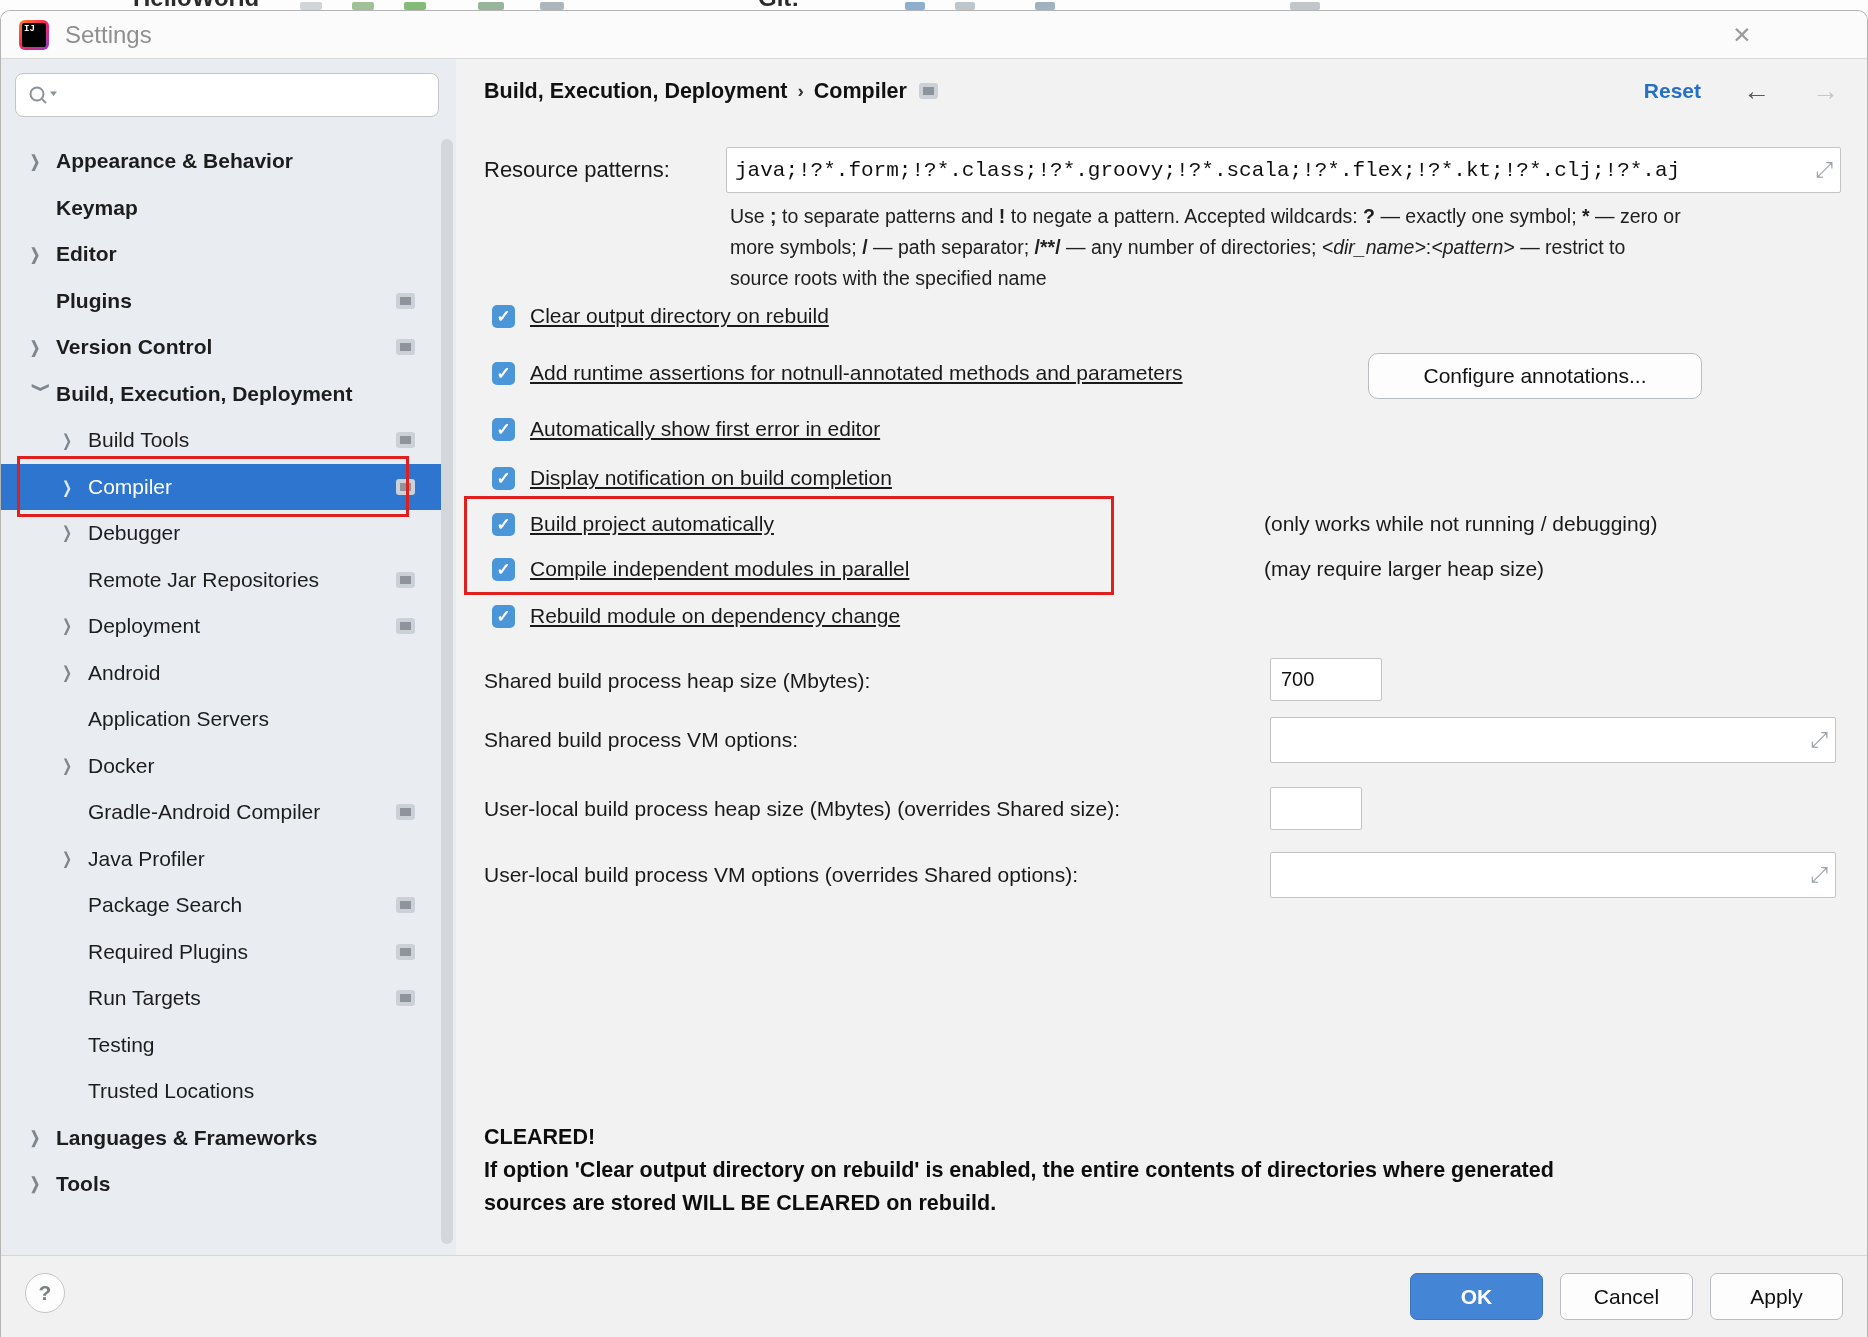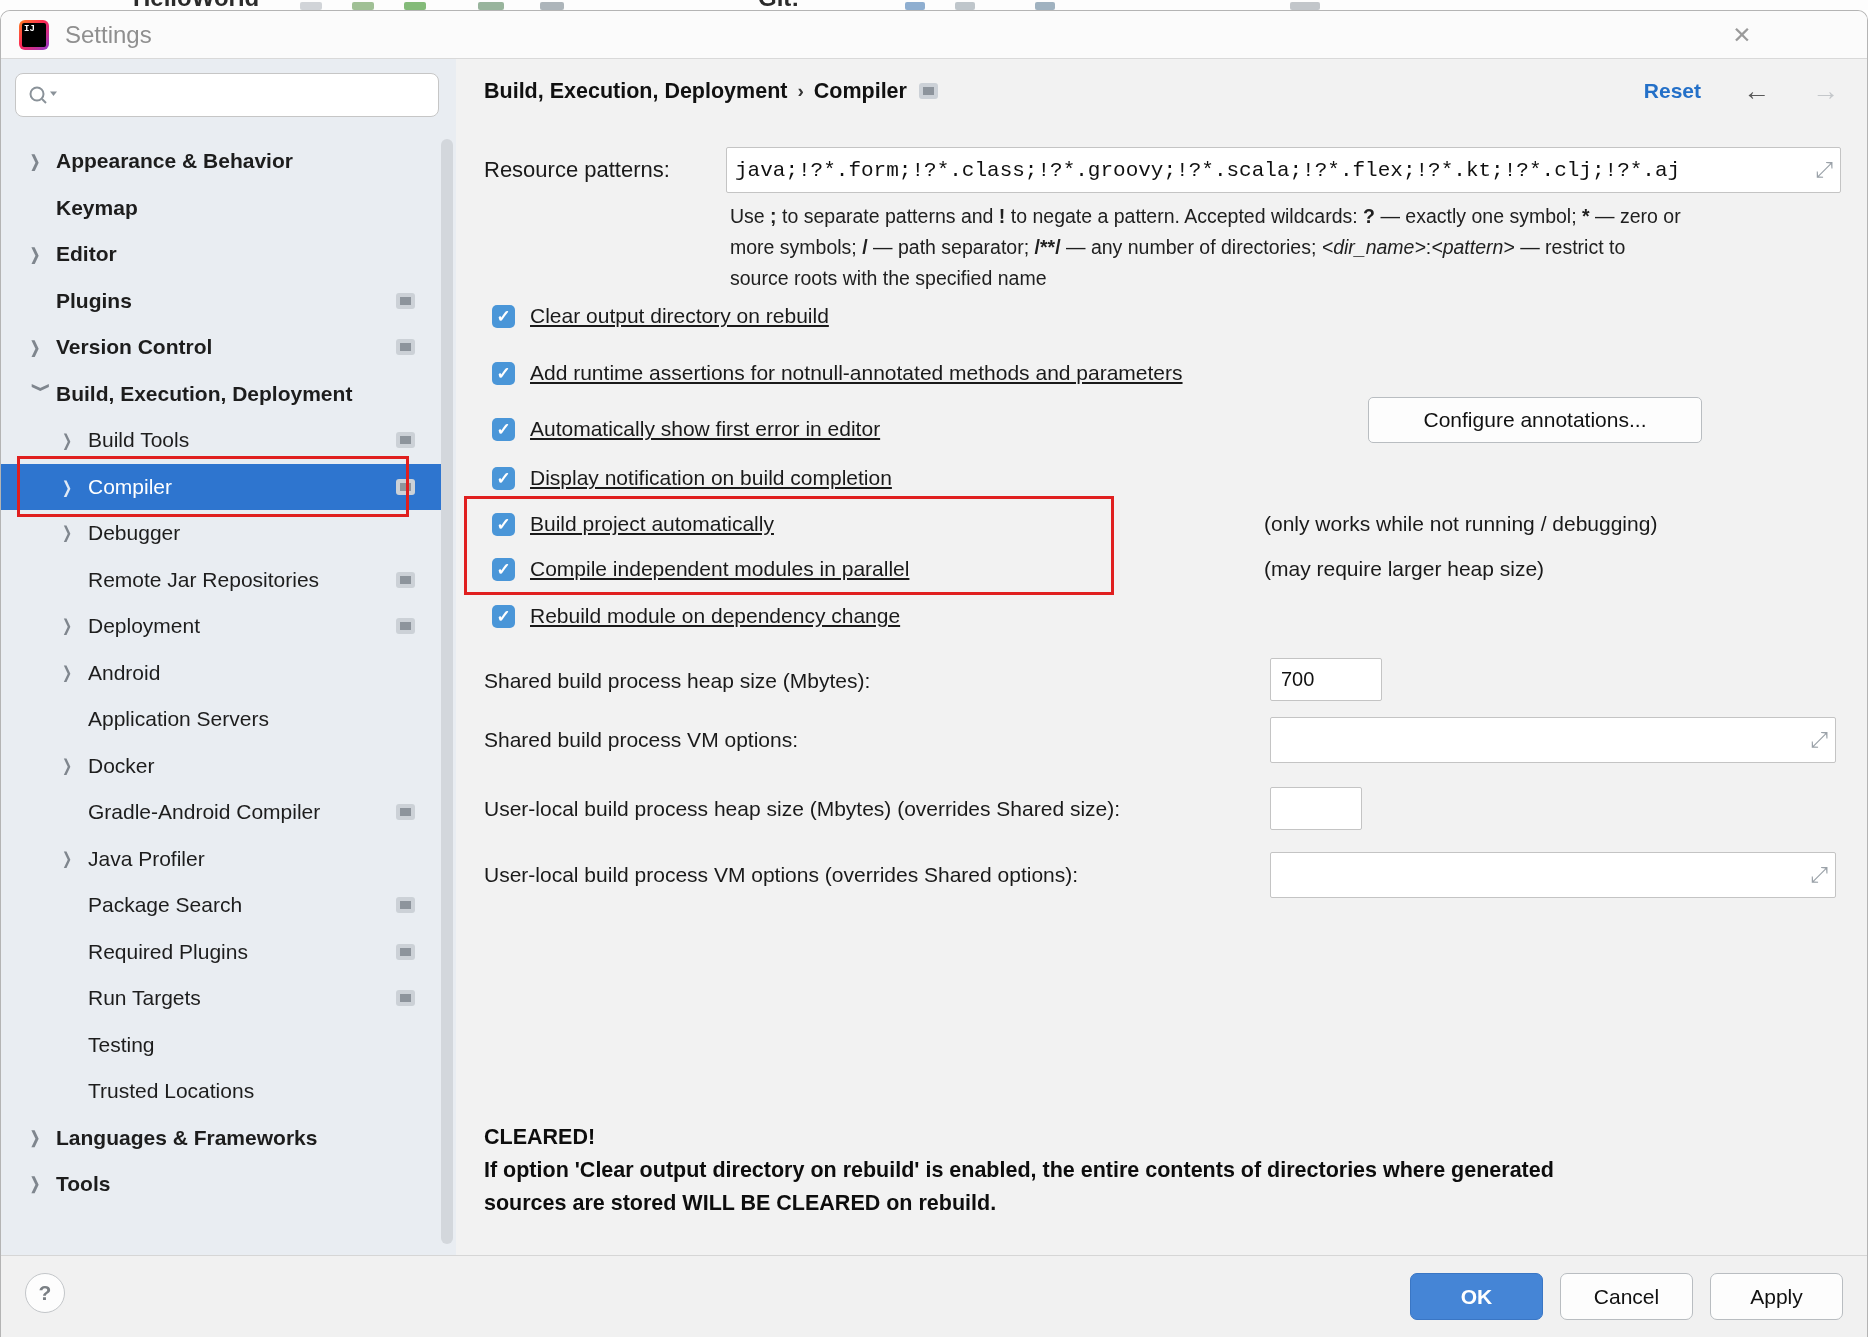--- a/index.html
+++ b/index.html
@@ -77,22 +77,22 @@
   .help-block { position:absolute; top:142px; left:274px; width:960px; font-size:19.5px; color:#202020; }
   .help-block .hline { line-height:31px; }
 
   .cb-row { position:absolute; left:36px; height:40px; display:flex; align-items:center; }
   .checkbox { width:23px; height:23px; border-radius:5px; background:#4a96d8; color:#fff; font-size:17px;
               font-weight:bold; display:flex; align-items:center; justify-content:center; cursor:pointer; }
   .cb-label { margin-left:15px; font-size:21px; color:#1a1a1a;text-decoration:underline; }
   .cb-note { position:absolute; left:772px; font-size:21px; color:#1a1a1a; white-space:nowrap; }
 
   .config-btn { position:absolute; top:294px; left:912px; width:334px; height:46px; background:#fdfdfd;
-                border:1px solid #b9bdc1; border-radius:5px; font-size:21px; color:#111;
-                display:flex; align-items:center; justify-content:center; cursor:pointer;margin-top:44px; }
+                border:1px solid #b9bdc1; border-radius:10px; font-size:21px; color:#111;
+                display:flex; align-items:center; justify-content:center; cursor:pointer; }
 
   .red-rect-2 { position:absolute; top:437px; left:8px; width:650px; height:99px;
                 border:3px solid #e01f1f; pointer-events:none; }
 
   .fld-label { position:absolute; left:28px; font-size:21px; color:#1a1a1a; }
   .fld { position:absolute; left:814px; }
   .fld input { width:100%; height:100%; border:1px solid #c4c4c4; border-radius:2px; background:#fff;
                font-size:20px; color:#111; padding:0 10px; outline:none; }
   .fld.wide input { padding-right:40px; }
 

